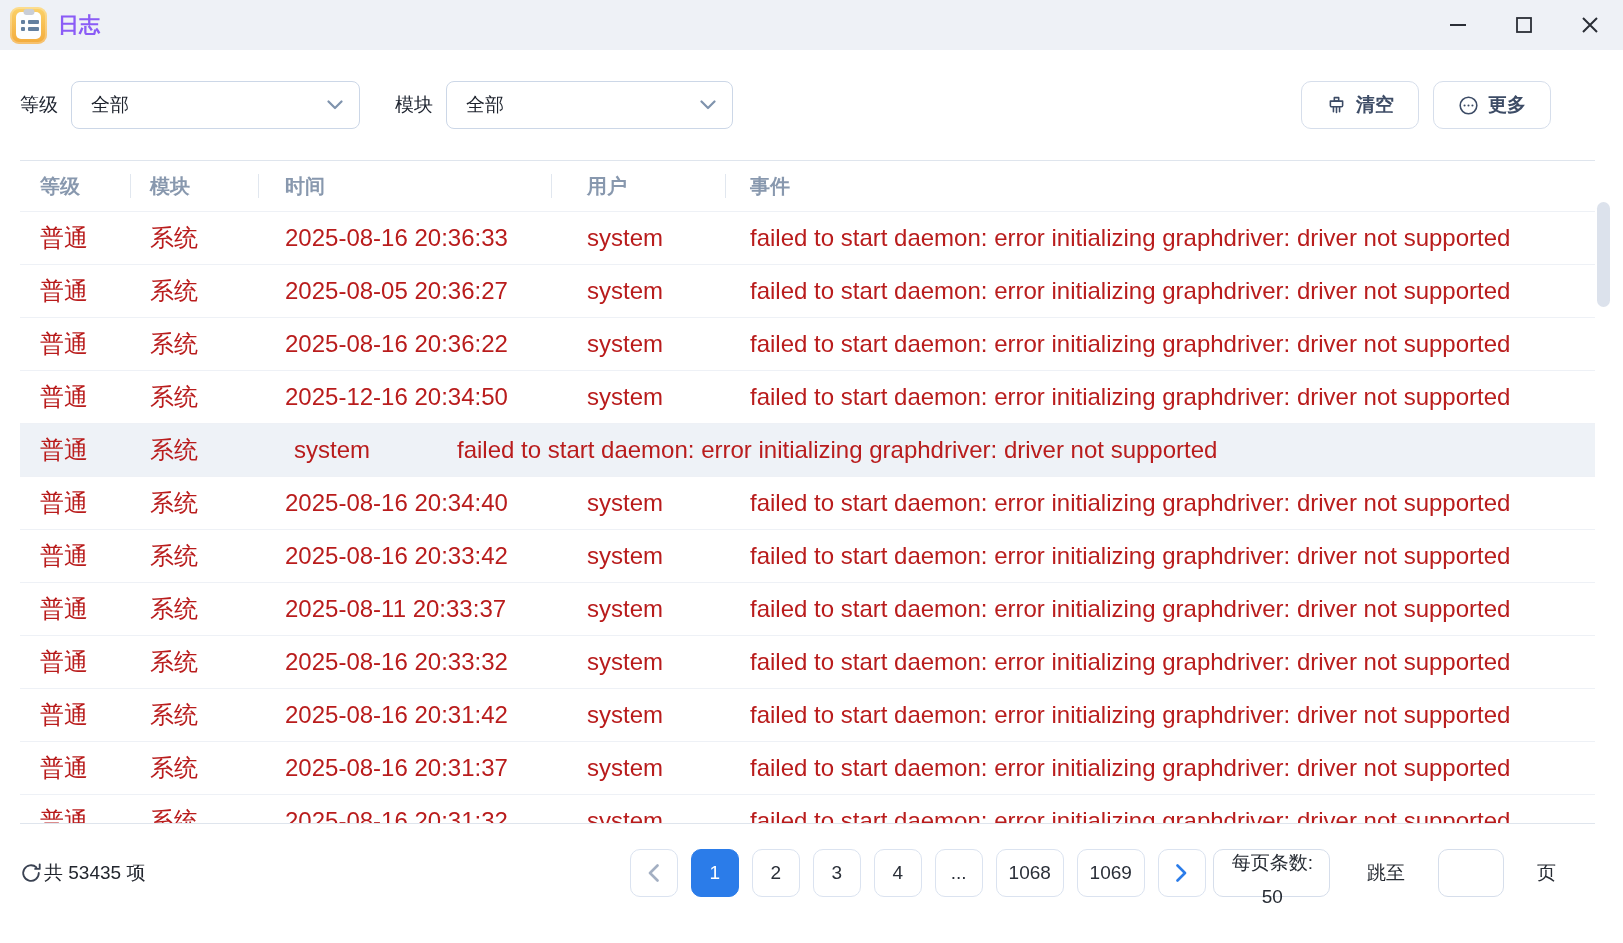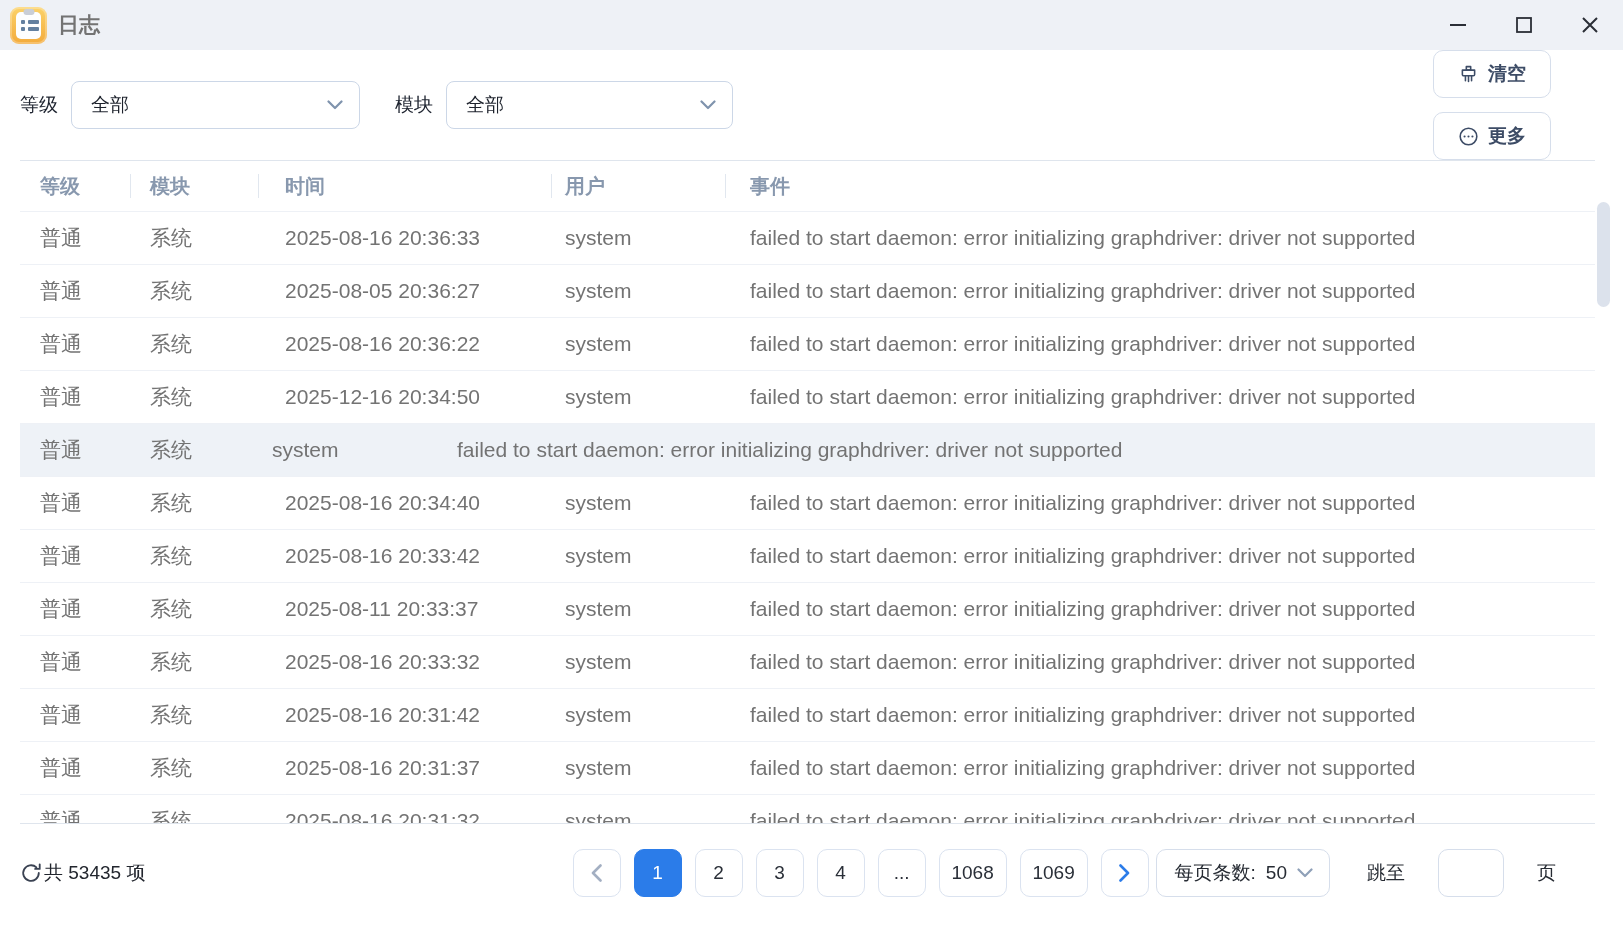--- a/index.html
+++ b/index.html
@@ -11,72 +11,72 @@
   .app-icon { width:37px; height:37px; border-radius:9px;
     background:linear-gradient(180deg,#fbd269 0%,#f3ab3c 100%);
     display:flex; align-items:center; justify-content:center; box-shadow:inset 0 0 0 2px rgba(255,255,255,.25); }
   .clipboard { width:25px; height:27px; background:#fdfefe; border-radius:5px; position:relative; }
   .clip { position:absolute; top:-3px; left:50%; transform:translateX(-50%);
     width:11px; height:6px; background:#c9ced6; border-radius:3px; }
   .cb-row { position:absolute; left:5px; display:flex; align-items:center; gap:3px; }
   .cb-row.r1 { top:8px; } .cb-row.r2 { top:15px; }
   .cb-dot { width:4px; height:4px; background:#63809f; border-radius:1px; }
   .cb-bar { width:11px; height:4px; background:#63809f; border-radius:1px; }
-  .win-title { font-size:21px; font-weight:bold; color:#737373; margin-left:11px; }
+  .win-title { font-size:21px; font-weight:bold; color:#8b5cf6; margin-left:11px; }
   .win-controls { margin-left:auto; display:flex; align-items:center; height:50px; }
   .win-btn { width:66px; height:50px; border:none; background:transparent; display:flex;
     align-items:center; justify-content:center; cursor:default; }
 
   
   .filterbar { display:flex; align-items:center; margin:31px 72px 0 20px; height:48px; }
   .flabel { font-size:19px; color:#1c222e; }
   .select { height:48px; background:#fff; border:1px solid #ccd7e7; border-radius:8px;
     display:flex; align-items:center; padding:0 16px 0 19px; margin-left:13px; font-size:19px; color:#1d222c;gap:41px; }
   .select .sel-val { flex:1; }
   .sel-level { width:289px; margin-right:35px; }
   .sel-module { width:287px; }
-  .toolbar { margin-left:auto; display:flex; gap:14px;flex-direction:column; }
+  .toolbar { margin-left:auto; display:flex; gap:14px; }
   .tool-btn { height:48px; background:#fff; border:1px solid #d6deeb; border-radius:10px;
     display:flex; align-items:center; justify-content:center; gap:9px;
     font-size:19px; font-weight:bold; color:#3d4c66; padding:0 24px; }
 
   
   .table-wrap { margin:31px 28px 0 20px; border-top:1px solid #dfe5ed; border-bottom:1px solid #dfe5ed; }
   .thead { display:flex; height:50px; align-items:center; }
   .th { font-size:20px; font-weight:bold; color:#8898ae; position:relative; height:100%;
     display:flex; align-items:center; }
   .th.sep::before { content:""; position:absolute; left:0; top:13px; height:24px; width:1px; background:#e1e7ef; }
   .tbody { height:612px; overflow:hidden; }
   .tr { display:flex; height:53px; align-items:center; border-top:1px solid #eef1f6; }
   .tr.selected { background:#eef2f7; }
-  .td { font-size:21px; color:#737373; white-space:nowrap; overflow:hidden; }
+  .td { font-size:24px; color:#b91c1c; white-space:nowrap; overflow:hidden; }
   .c0 { width:110px; padding-left:20px; }
   .c1 { width:128px; padding-left:20px; }
   .c2 { width:293px; padding-left:27px; }
-  .c3 { width:174px; padding-left:14px; }
+  .c3 { width:174px; padding-left:36px; }
   .c4 { flex:1; padding-left:25px; }
 
   .scroll-thumb { position:absolute; left:1597px; top:202px; width:13px; height:105px;
     background:#dce2ec; border-radius:7px; }
 
   
   .pagination { display:flex; align-items:center; margin:25px 67px 0 20px; height:48px; }
   .pg-left { display:flex; align-items:center; gap:2px; }
   .refresh-btn { border:none; background:transparent; display:flex; align-items:center; }
   .total-text { font-size:19px; color:#22262e; }
   .pager { margin-left:auto; display:flex; align-items:center; gap:13px; }
   .pager-pages { display:contents; }
   .pbtn, .nav-btn { min-width:48px; height:48px; border:1px solid #dbe3f0; border-radius:10px;
     background:#fff; font-size:19px; color:#2a2f38; font-family:inherit;
     display:flex; align-items:center; justify-content:center; }
   .pbtn.wide { min-width:68px; }
   .pbtn.active { background:#2b7ce9; border-color:#2b7ce9; color:#ffffff; }
   .size-select { height:48px; border:1px solid #d6deeb; border-radius:10px; background:#fff;
     display:flex; align-items:center; gap:10px; padding:0 16px 0 18px; margin-left:7px;
-    font-size:19px; color:#262b33; }
+    font-size:19px; color:#262b33;flex-direction:column; }
   .jump { display:flex; align-items:center; margin-left:37px; gap:24px; font-size:19px; color:#262b33; }
   .jump-input { width:66px; height:48px; border:1px solid #d6deeb; border-radius:10px;
     margin:0 9px; font-size:19px; padding:0 10px; font-family:inherit; color:#262b33; }
 </style>
 </head>
 <body>
 
 <div class="titlebar">
   <div class="app-icon">
     <div class="clipboard">

